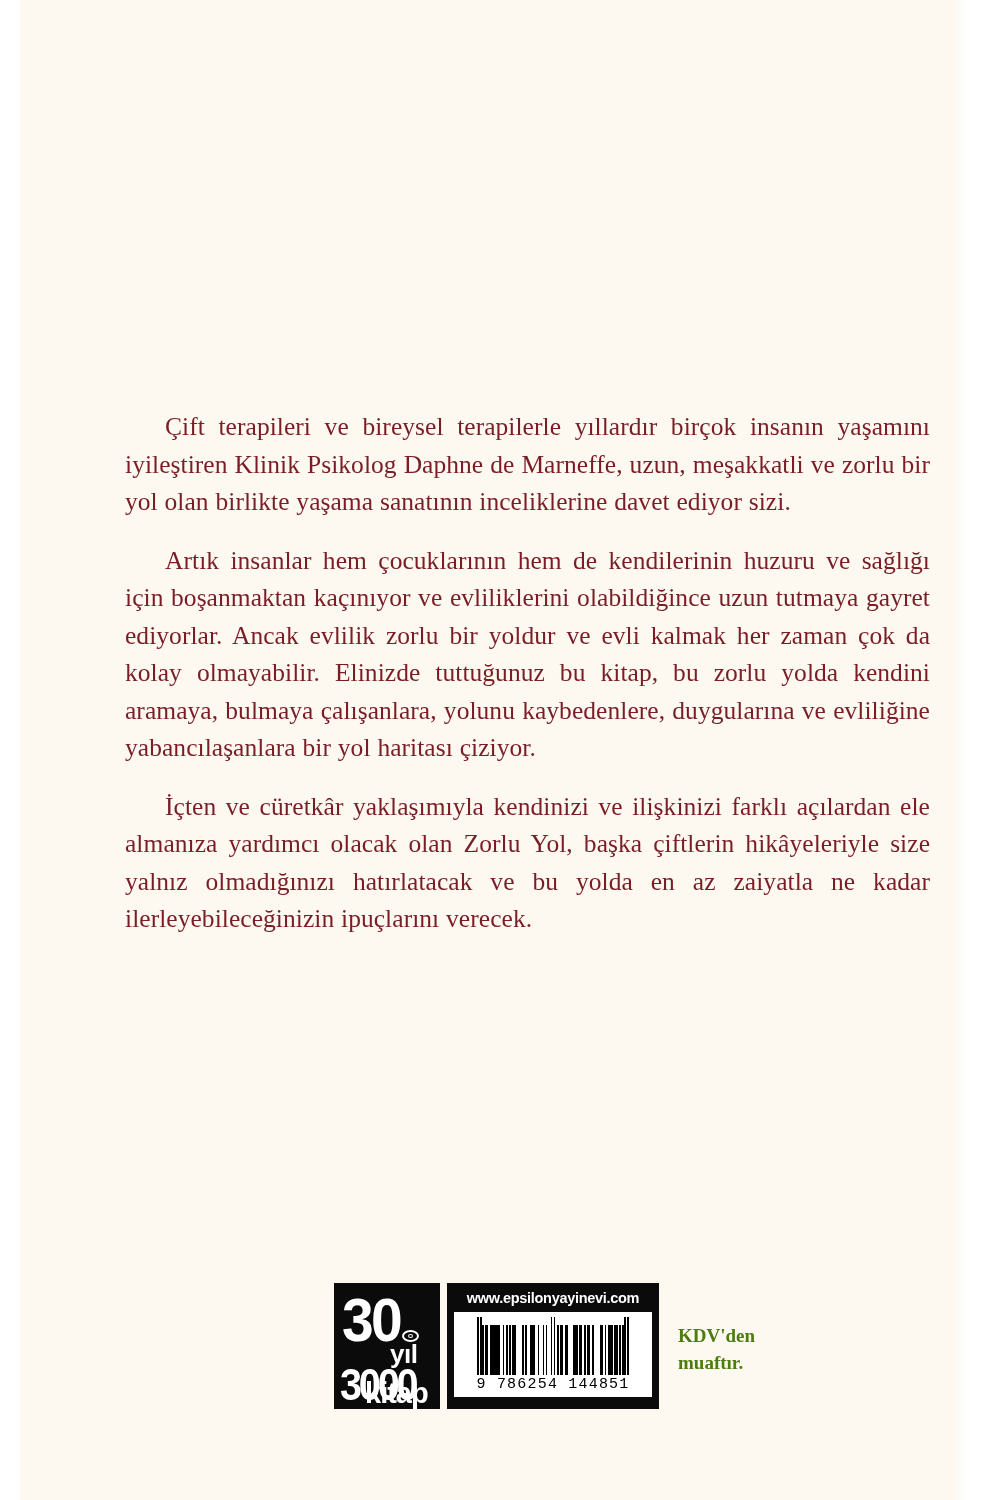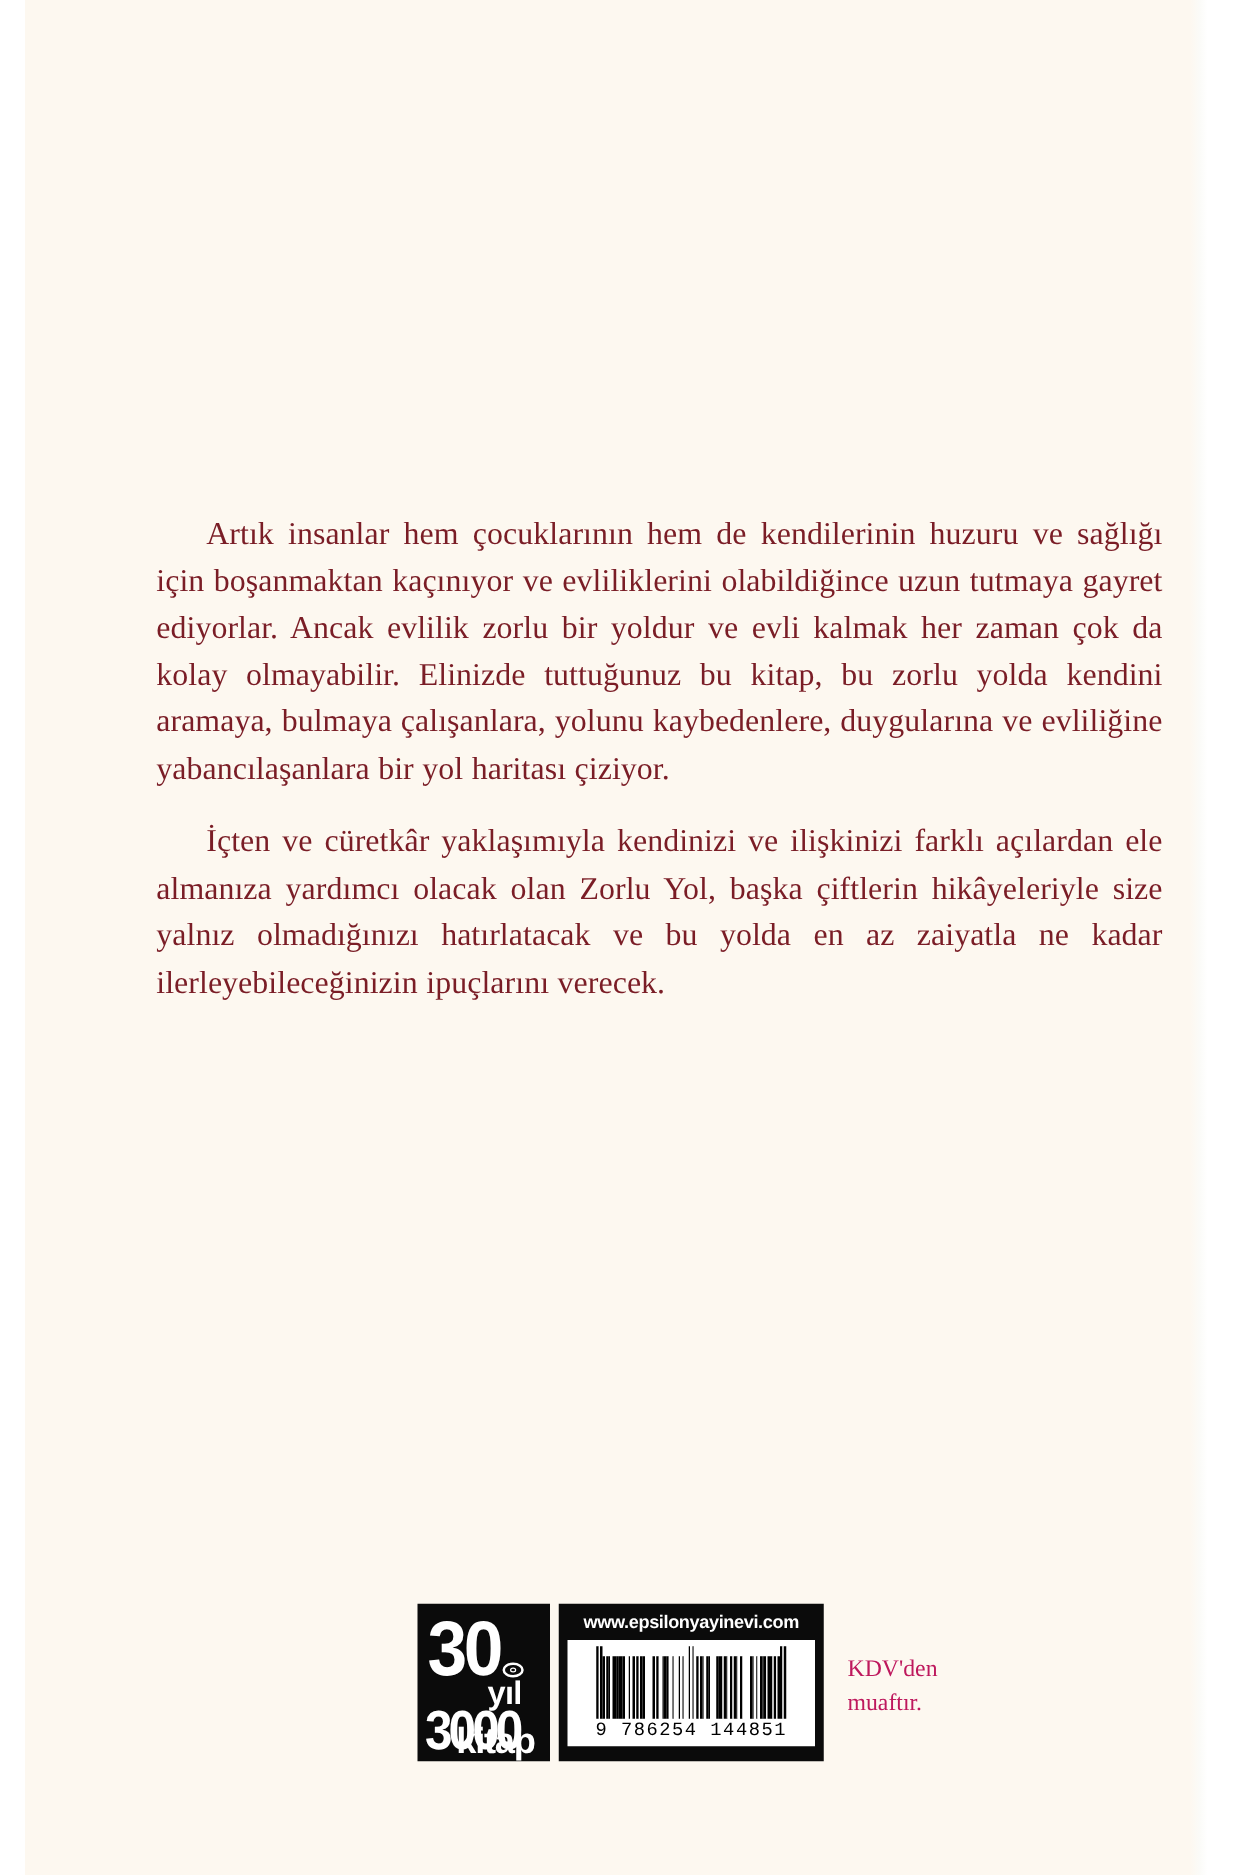--- a/index.html
+++ b/index.html
@@ -205,36 +205,37 @@
     color: #000000;
     letter-spacing: 1.2px;
     text-align: center;
     white-space: nowrap;
   }
 
   .kdv {
     position: absolute;
     left: 658px;
     top: 1322px;
-    color: #be185d;
+    color: #4d7c0f;
     font-family: "Liberation Serif", serif;
-    font-weight: normal;
+    font-weight: bold;
     font-size: 19px;
     line-height: 27px;
     white-space: pre-line;
   }
 </style>
 </head>
 <body>
 
 <div class="page">
 
   <div class="cover">
 
     <div class="blurb">
+      <p>Çift terapileri ve bireysel terapilerle yıllardır birçok insanın yaşamını iyileştiren Klinik Psikolog Daphne de Marneffe, uzun, meşakkatli ve zorlu bir yol olan birlikte yaşama sanatının inceliklerine davet ediyor sizi.</p>
       <p>Artık insanlar hem çocuklarının hem de kendilerinin huzuru ve sağlığı için boşanmaktan kaçınıyor ve evliliklerini olabildiğince uzun tutmaya gayret ediyorlar. Ancak evlilik zorlu bir yoldur ve evli kalmak her zaman çok da kolay olmayabilir. Elinizde tuttuğunuz bu kitap, bu zorlu yolda kendini aramaya, bulmaya çalışanlara, yolunu kaybedenlere, duygularına ve evliliğine yabancılaşanlara bir yol haritası çiziyor.</p>
       <p>İçten ve cüretkâr yaklaşımıyla kendinizi ve ilişkinizi farklı açılardan ele almanıza yardımcı olacak olan Zorlu Yol, başka çiftlerin hikâyeleriyle size yalnız olmadığınızı hatırlatacak ve bu yolda en az zaiyatla ne kadar ilerleyebileceğinizin ipuçlarını verecek.</p>
     </div>
 
     <div class="imprint">
 
       <div class="logo-box">
         <div class="logo-inner">
           <div class="logo-30">30</div>
           <div class="logo-reg"></div>

